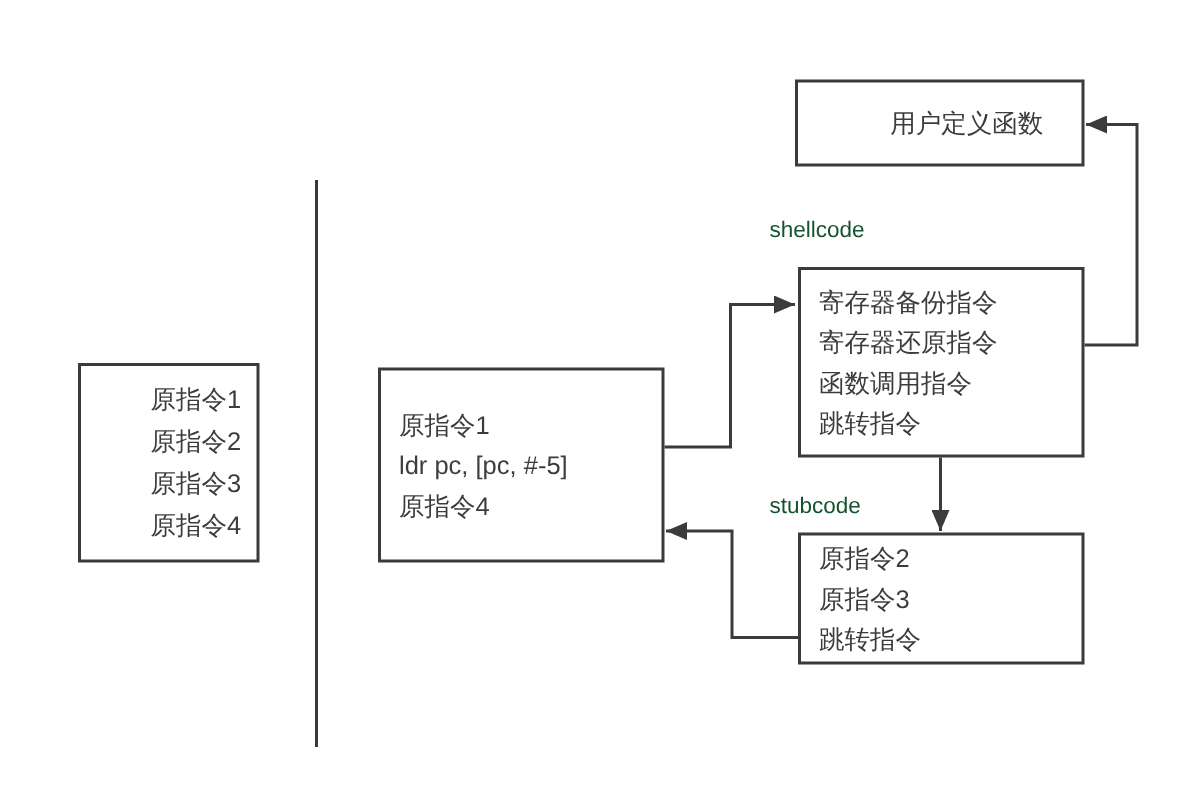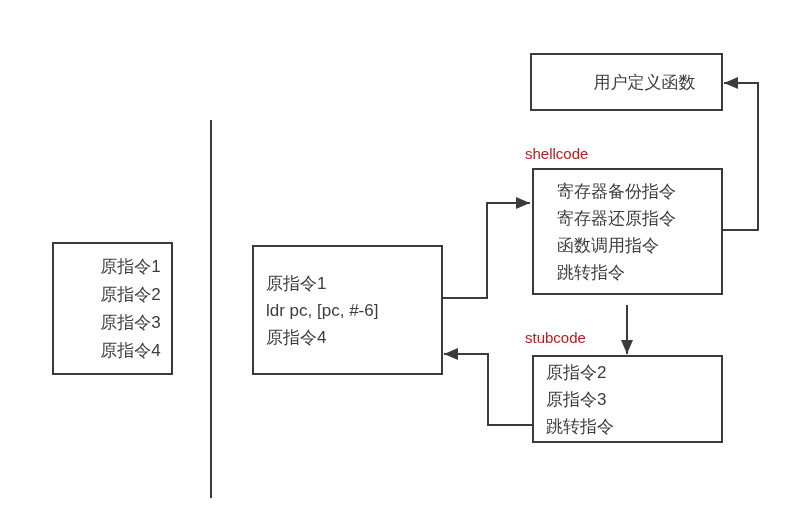--- a/index.html
+++ b/index.html
@@ -47,35 +47,34 @@
     left: 252px; top: 245px;
     width: 191px; height: 130px;
     padding-left: 12px;
   }
   .box-userfunc {
     left: 530px; top: 53px;
     width: 193px; height: 58px;
     align-items: center;
   }
   .box-shellcode {
-    left: 532px; top: 168px;
+    left: 532px; top: 178px;
     width: 191px; height: 127px;
-    padding-left: 23px;
+    padding-left: 12px;
   }
   .box-stubcode {
     left: 532px; top: 355px;
     width: 191px; height: 88px;
     padding-left: 12px;
   }
   .region-label {
     position: absolute;
-    color: #b91c1c;
+    color: #14532d;
     font-size: 15px;
     line-height: 20px;
-    margin-left: 12px;
   }
   .label-shellcode { left: 513px; top: 144px; }
   .label-stubcode  { left: 513px; top: 328px; }
   .connectors {
     position: absolute;
     left: 0; top: 0;
     width: 792px; height: 523px;
     pointer-events: none;
   }
   .connectors polyline, .connectors line {
@@ -93,21 +92,21 @@
 
   <div class="box box-left">
     <div class="line">原指令1</div>
     <div class="line">原指令2</div>
     <div class="line">原指令3</div>
     <div class="line">原指令4</div>
   </div>
 
   <div class="box box-patched">
     <div class="line">原指令1</div>
-    <div class="line">ldr pc, [pc, #-6]</div>
+    <div class="line">ldr pc, [pc, #-5]</div>
     <div class="line">原指令4</div>
   </div>
 
   <div class="box box-userfunc">
     <div class="line">用户定义函数</div>
   </div>
 
   <div class="region-label label-shellcode">shellcode</div>
   <div class="box box-shellcode">
     <div class="line">寄存器备份指令</div>

